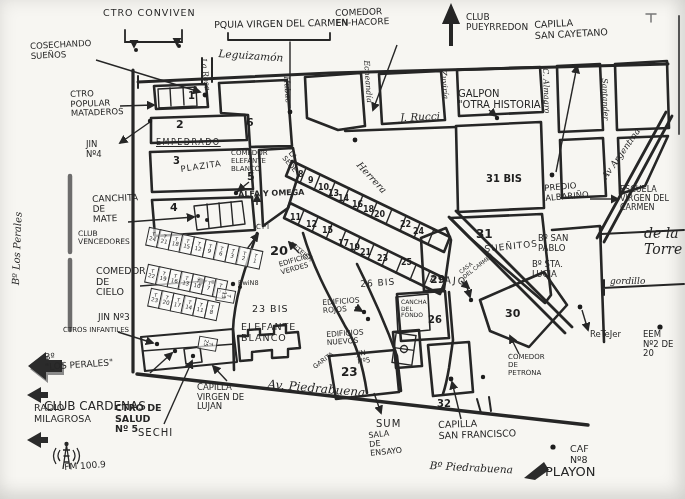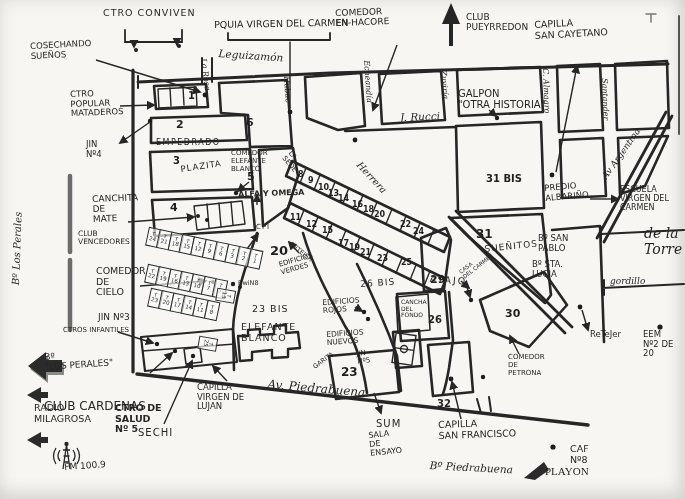--- a/index.html
+++ b/index.html
@@ -241,38 +241,38 @@
       <div class="lbl" style="left: 590px; top: 330px; font-size: 8.5px;">ReTeJer</div>
       <div class="lbl" style="left: 643px; top: 330px; font-size: 8.5px;">EEM
 Nº2 DE 20</div>
       <div class="lbl" style="left: 508px; top: 354px; font-size: 7px;">COMEDOR
 DE
 PETRONA</div>
       <div class="lbl" style="left: 438px; top: 420px; font-size: 9.5px; transform: rotate(-2deg);">CAPILLA
 SAN FRANCISCO</div>
       <div class="lbl" style="left: 570px; top: 444px; font-size: 9.5px;">CAF
 Nº8</div>
-      <div class="lbl" style="left: 545px; top: 465px; font-size: 11px; font-family: Liberation Serif, serif;">PLAYON</div>
+      <div class="lbl" style="left: 545px; top: 465px; font-size: 13px;">PLAYON</div>
       <div class="lbl serif i" style="left: 430px; top: 460px; font-size: 10.5px; transform: rotate(3deg);">Bº Piedrabuena</div>
       <div class="lbl" style="left: 376px; top: 418px; font-size: 10px; letter-spacing: 1px;">SUM</div>
       <div class="lbl" style="left: 368px; top: 432px; font-size: 8px; transform: rotate(-6deg);">SALA
 DE
 ENSAYO</div>
       <div class="lbl" style="left: 484px; top: 244px; font-size: 9px; transform: rotate(-6deg); letter-spacing: 1px;">SUEÑITOS</div>
       <div class="lbl" style="left: 458px; top: 270px; font-size: 5.5px; transform: rotate(-38deg);">CASA
 DEL CARMEN</div>
       <div class="lbl" style="left: 430px; top: 274px; font-size: 9.5px; transform: rotate(4deg); letter-spacing: 2px;">ATAJO</div>
       <div class="lbl" style="left: 292px; top: 150px; font-size: 7px; transform: rotate(50deg);">LA
 SEDE</div>
       <div class="lbl b" style="left: 238px; top: 191px; font-size: 8px; transform: rotate(-2deg);">ALFA Y OMEGA</div>
       <div class="lbl" style="left: 231px; top: 150px; font-size: 7px;">COMEDOR
 ELEFANTE
 BLANCO</div>
       <div class="lbl" style="left: 180px; top: 165px; font-size: 8.5px; transform: rotate(-8deg); letter-spacing: 1px;">PLAZITA</div>
-      <div class="lbl" style="left: 156px; top: 139px; font-size: 8px; letter-spacing: 1.5px;">EMPEDRADO</div>
+      <div class="lbl" style="left: 156px; top: 139px; font-size: 8px; letter-spacing: 1.5px; text-decoration: underline;">EMPEDRADO</div>
       <div class="lbl serif i" style="left: 219px; top: 48px; font-size: 10.5px; transform: rotate(4deg);">Leguizamón</div>
       <div class="lbl serif i" style="left: 207px; top: 58px; font-size: 8px; transform: rotate(83deg);">La Rosa</div>
       <div class="lbl serif i" style="left: 290px; top: 76px; font-size: 8px; transform: rotate(86deg);">Hubac</div>
       <div class="lbl serif i" style="left: 370px; top: 60px; font-size: 8px; transform: rotate(86deg);">Echeandía</div>
       <div class="lbl serif i" style="left: 447px; top: 70px; font-size: 8px; transform: rotate(86deg);">Zuviría</div>
       <div class="lbl serif i" style="left: 549px; top: 68px; font-size: 8px; transform: rotate(88deg);">C. Almagro</div>
       <div class="lbl serif i" style="left: 608px; top: 78px; font-size: 8px; transform: rotate(88deg);">Santander</div>
       <div class="lbl serif i" style="left: 400px; top: 112px; font-size: 10.5px; transform: rotate(-2deg);">J. Rucci</div>
       <div class="lbl serif i" style="left: 362px; top: 160px; font-size: 9.5px; transform: rotate(47deg);">Herrera</div>
       <div class="lbl" style="left: 278px; top: 262px; font-size: 7px; transform: rotate(-16deg);">EDIFICIOS

